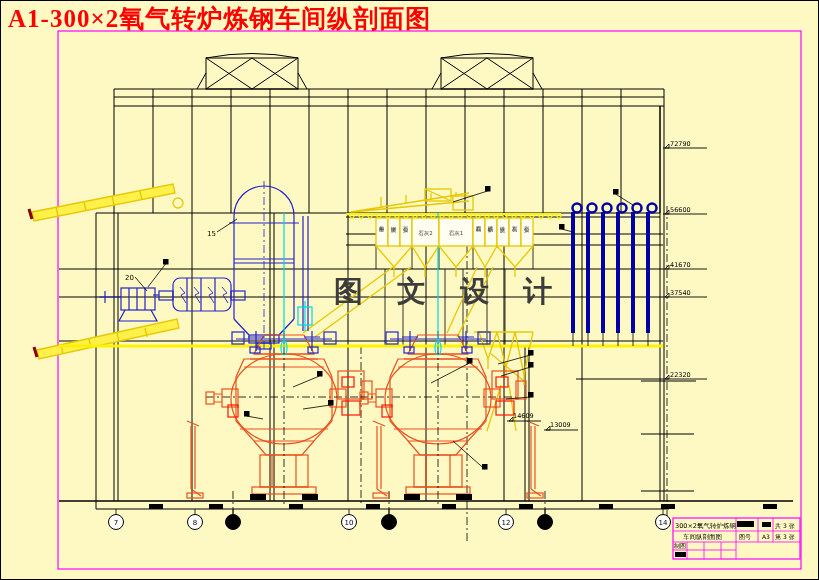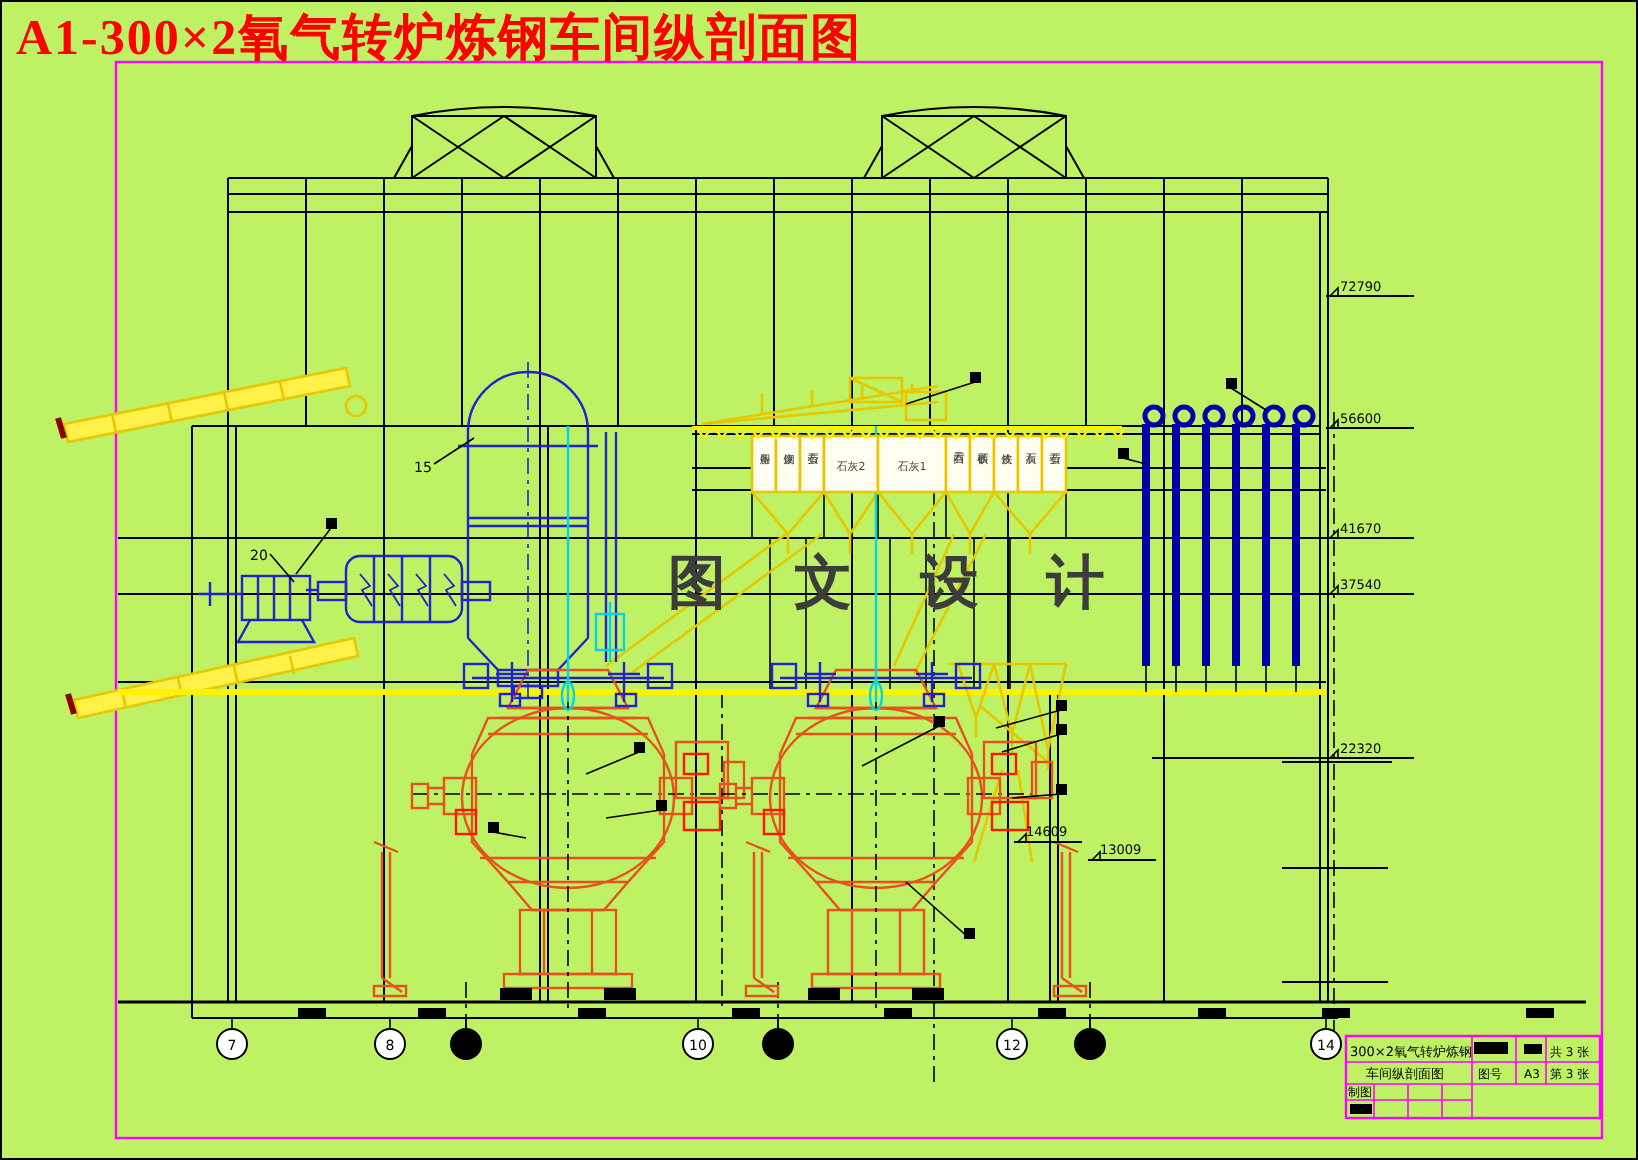--- a/index.html
+++ b/index.html
@@ -1,16 +1,16 @@
 <!DOCTYPE html>
 <html><head>
 <meta charset="utf-8">
 <style>
   html,body{margin:0;padding:0;background:#fff;}
-  #page{position:relative;width:819px;height:580px;background:#bef264;border:1px solid #000;box-sizing:border-box;overflow:hidden;font-family:"Liberation Sans",sans-serif;}
+  #page{position:relative;width:819px;height:580px;background:#fef9c3;border:1px solid #000;box-sizing:border-box;overflow:hidden;font-family:"Liberation Sans",sans-serif;}
   #main-title{position:absolute;top:1px;left:7px;font-family:"Liberation Serif",serif;font-weight:bold;font-size:25px;color:#ff0000;letter-spacing:1px;white-space:nowrap;}
   svg text{font-family:"DejaVu Sans",sans-serif;}
   .vtxt{writing-mode:vertical-rl;text-orientation:upright;}
 </style>
 </head>
 <body>
 
 <div id="page">
   <div id="main-title">A1-300×2氧气转炉炼钢车间纵剖面图</div>
 

